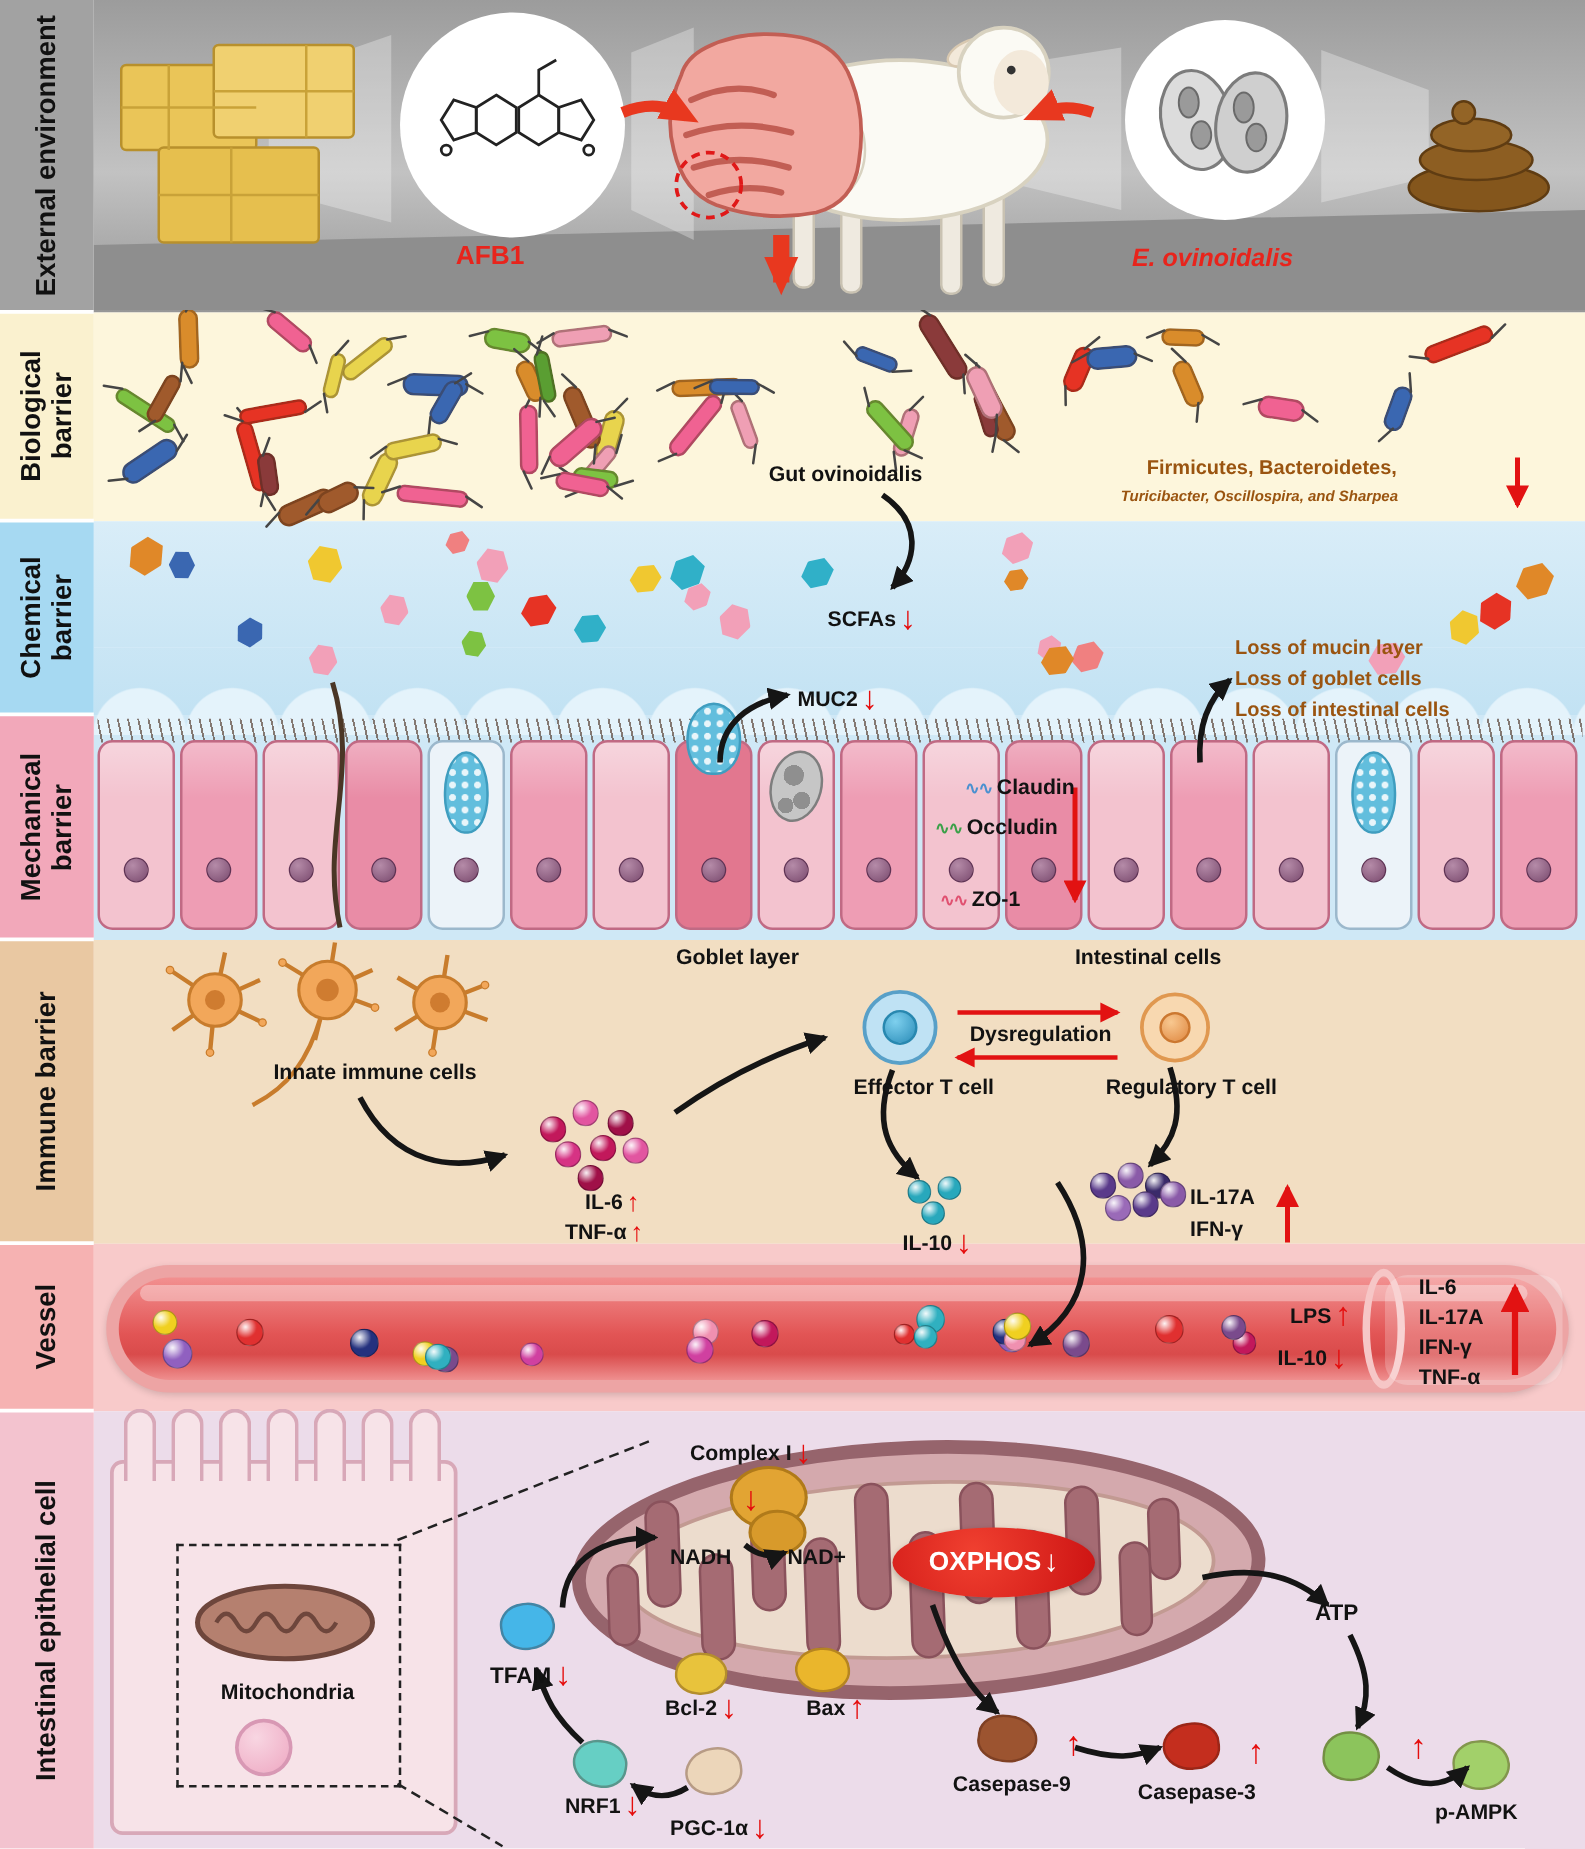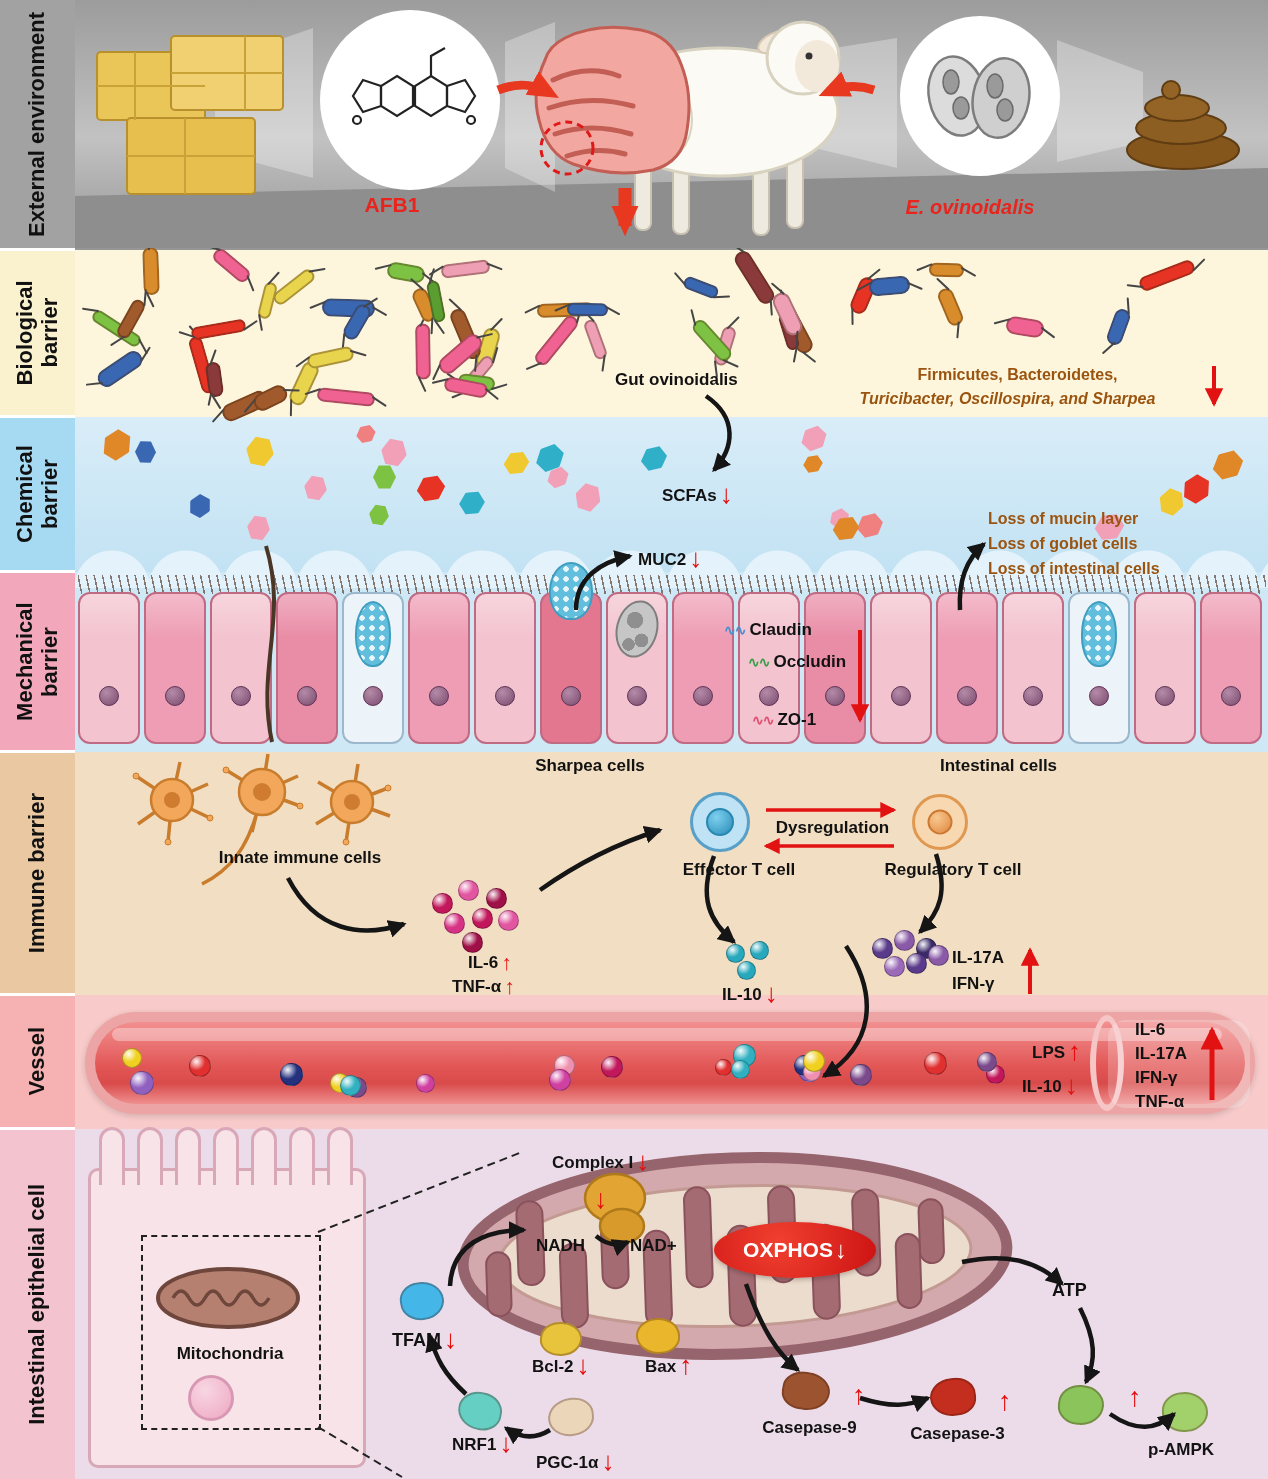--- a/index.html
+++ b/index.html
@@ -598,33 +598,33 @@
       <path d="M1030,994 L1030,950" stroke="#e21212" stroke-width="4" marker-end="url(#mR)"></path>
       <path d="M1212,1100 L1212,1030" stroke="#e21212" stroke-width="5" marker-end="url(#mR)"></path>
     </g>
   </svg>
 
   <div class="lbl ctr redtx" style="left:332px;top:193px;width:120px;font-size:21px">AFB1</div>
   <div class="lbl ctr redtx it" style="left:880px;top:196px;width:180px;font-size:20px">E. ovinoidalis</div>
 
   <div class="lbl" style="left:615px;top:370px">Gut ovinoidalis</div>
   <div class="lbl ctr brown" style="left:845px;top:366px;width:345px;font-size:16px">Firmicutes, Bacteroidetes,</div>
-  <div class="lbl ctr brown it" style="left:815px;top:390px;width:385px;font-size:16px">Turicibacter, Oscillospira, and Sharpea</div>
+  <div class="lbl ctr brown it" style="left:815px;top:390px;width:385px;font-size:12px">Turicibacter, Oscillospira, and Sharpea</div>
 
   <div class="lbl" style="left:662px;top:481px"><span>SCFAs</span><span data-icon="down_arrow" class="iin i26">↓</span></div>
   <div class="lbl brown" style="left:988px;top:510px;font-size:16px">Loss of  mucin layer</div>
   <div class="lbl brown" style="left:988px;top:535px;font-size:16px">Loss of goblet cells</div>
   <div class="lbl brown" style="left:988px;top:560px;font-size:16px">Loss of intestinal cells</div>
 
   <div class="lbl" style="left:638px;top:545px"><span>MUC2</span><span data-icon="down_arrow" class="iin i26">↓</span></div>
-  <div class="lbl" style="left:724px;top:620px"><span data-icon="wave" class="wv wv-b">∿∿</span><span>Claudin</span></div>
+  <div class="lbl" style="left:772px;top:620px"><span data-icon="wave" class="wv wv-b">∿∿</span><span>Claudin</span></div>
   <div class="lbl" style="left:748px;top:652px"><span data-icon="wave" class="wv wv-g">∿∿</span><span>Occludin</span></div>
   <div class="lbl" style="left:752px;top:710px"><span data-icon="wave" class="wv wv-r">∿∿</span><span>ZO-1</span></div>
-  <div class="lbl ctr" style="left:520px;top:756px;width:140px">Sharpea cells</div>
-  <div class="lbl ctr" style="left:926px;top:756px;width:145px">Intestinal cells</div>
+  <div class="lbl ctr" style="left:520px;top:756px;width:140px">Goblet layer</div>
+  <div class="lbl ctr" style="left:846px;top:756px;width:145px">Intestinal cells</div>
 
   <div class="lbl ctr" style="left:195px;top:848px;width:210px">Innate immune cells</div>
   <div class="lbl" style="left:468px;top:952px"><span>IL-6</span><span data-icon="up_arrow" class="iin">↑</span></div>
   <div class="lbl" style="left:452px;top:976px"><span>TNF-α</span><span data-icon="up_arrow" class="iin">↑</span></div>
   <div class="lbl ctr" style="left:664px;top:860px;width:150px">Effector T cell</div>
   <div class="lbl ctr" style="left:760px;top:818px;width:145px">Dysregulation</div>
   <div class="lbl ctr" style="left:868px;top:860px;width:170px">Regulatory T cell</div>
   <div class="lbl" style="left:722px;top:980px"><span>IL-10</span><span data-icon="down_arrow" class="iin i26">↓</span></div>
   <div class="lbl" style="left:952px;top:948px">IL-17A</div>
   <div class="lbl" style="left:952px;top:974px">IFN-γ</div>

